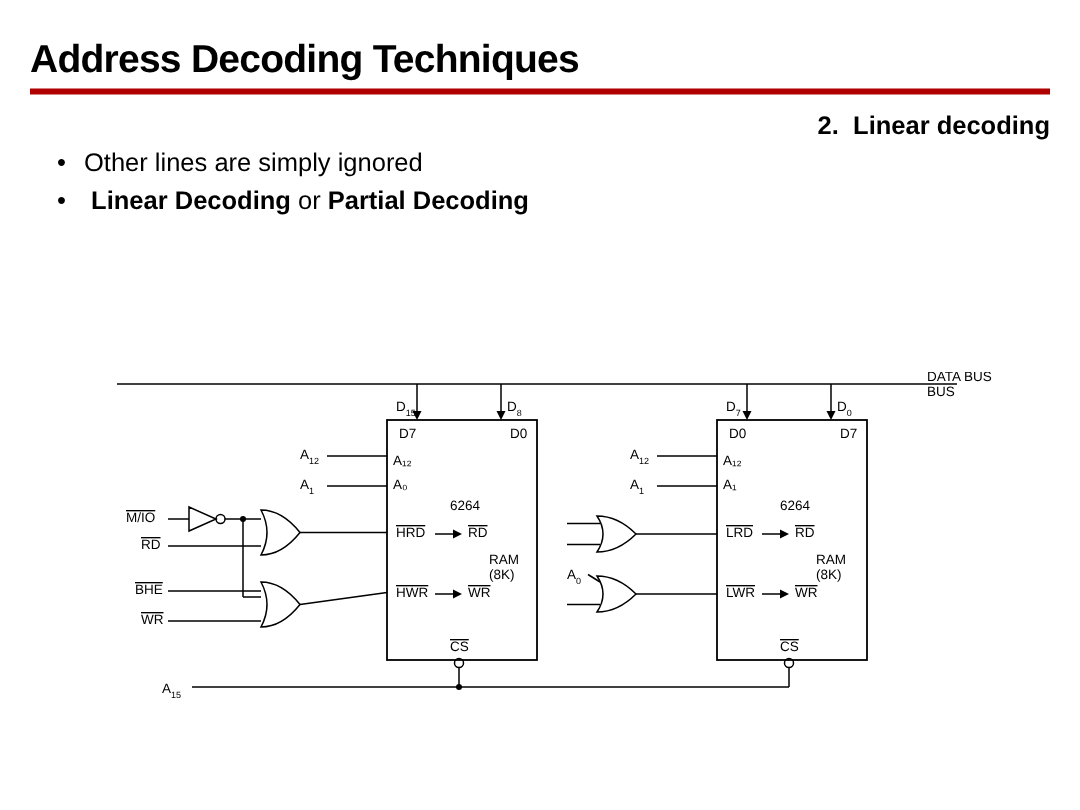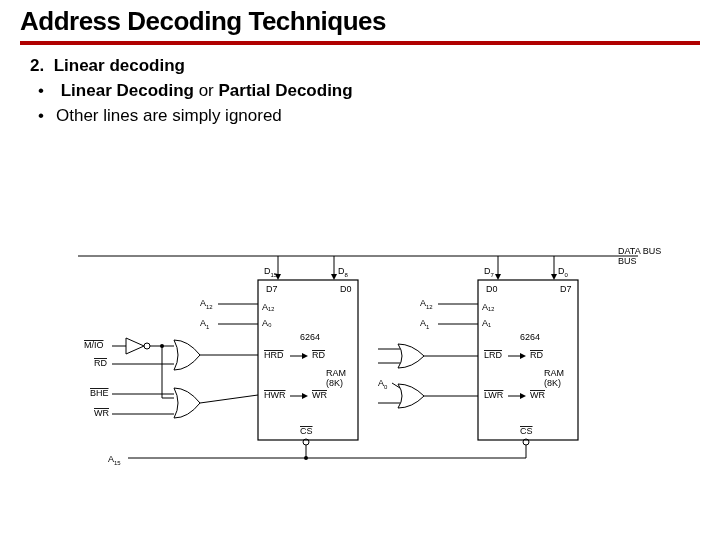--- a/index.html
+++ b/index.html
@@ -6,38 +6,39 @@
   body {
     width: 720px;
     height: 540px;
     background: #ffffff;
     font-family: Verdana, Arial, sans-serif;
     color: #000;
     position: relative;
     overflow: hidden;
   }
   .slide {
-    padding: 6px 20px 0 20px;
+    padding: 24px 20px 0 20px;
   }
   .title {
     font-size: 26px;
     font-weight: 900;
     letter-spacing: -0.5px;
     padding-bottom: 4px;
     border-bottom: 4px solid #b00000;
     margin-bottom: 10px;
     font-family: "Arial Black", Arial, sans-serif;
   }
   .content {
     padding-left: 10px;
     font-size: 17px;
     line-height: 1.35;
   }
   .item-num {
     margin-bottom: 2px;
+    text-align: right;
   }
   .item-num b { font-weight: 700; }
   .bullets {
     list-style: none;
     padding-left: 4px;
   }
   .bullets li {
     position: relative;
     padding-left: 22px;
     margin-bottom: 2px;
@@ -70,24 +71,24 @@
 
 <div class="slide">
   <div class="title">Address Decoding Techniques</div>
 
   <div class="content">
     <div class="item-num">
       <b><span>2.</span>
       &nbsp;<span>Linear decoding</span></b>
     </div>
     <ul class="bullets">
+      <li>Other lines are simply ignored</li>
       <li>
         &nbsp;<span class="b">Linear Decoding</span><span> or </span><span class="b">Partial Decoding</span>
       </li>
-      <li>Other lines are simply ignored</li>
     </ul>
   </div>
 </div>
 
 <svg class="diagram" viewBox="0 0 590 230">
 
   <line x1="0" y1="8" x2="560" y2="8" stroke="#000" stroke-width="1"></line>
   <text x="540" y="6" class="lbl">DATA BUS</text>
   <text x="540" y="16" class="lbl">BUS</text>
 

